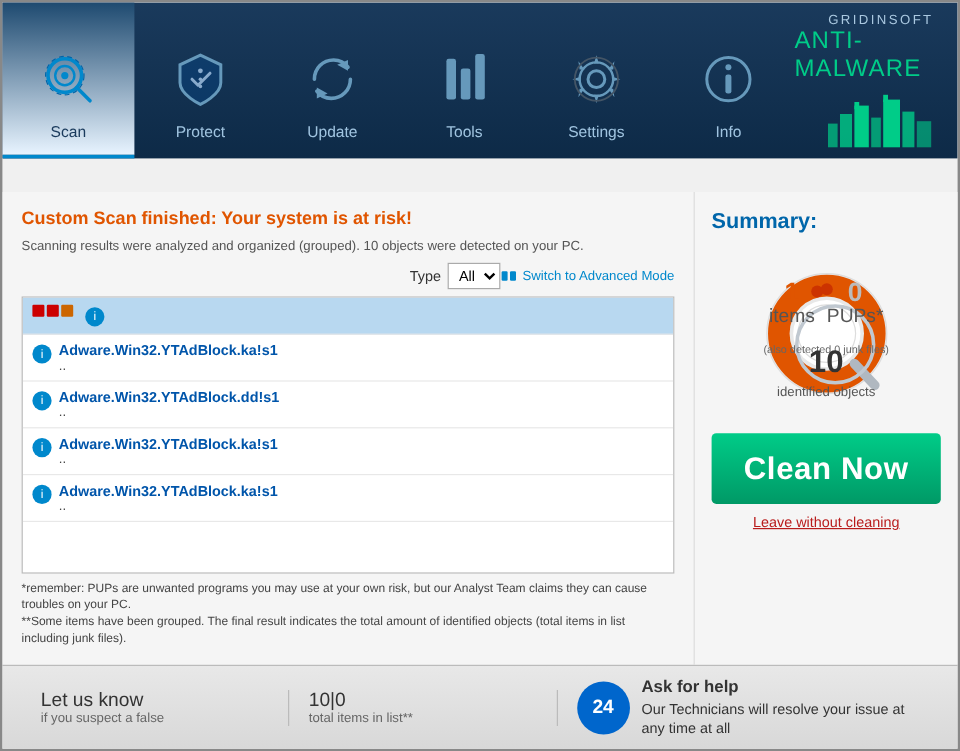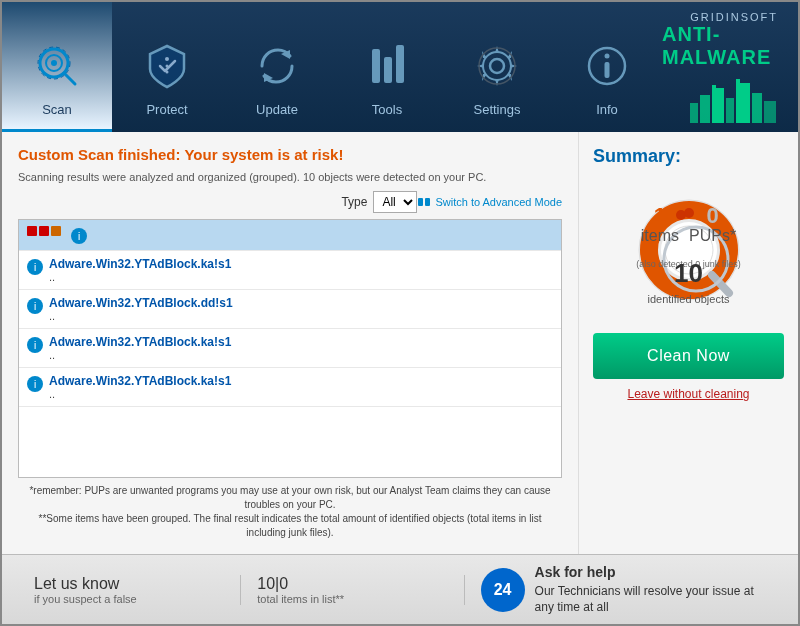--- a/index.html
+++ b/index.html
@@ -61,20 +61,21 @@
       width: 90px;
       height: 50px;
       margin-top: 4px;
     }
     
     .main-content {
       display: flex;
       flex: 1;
       background: #f5f5f5;
       overflow: hidden;
+      margin-top: 28px;
     }
     .left-panel {
       flex: 1;
       padding: 14px 16px;
       display: flex;
       flex-direction: column;
       overflow: hidden;
     }
     .scan-title {
       font-size: 15px;
@@ -159,21 +160,20 @@
       margin-right: 4px;
       flex-shrink: 0;
     }
     .badge-r { width: 10px; height: 10px; background: #cc0000; border-radius: 1px; }
     .badge-o { width: 10px; height: 10px; background: #cc6600; border-radius: 1px; }
     .notes {
       font-size: 10px;
       color: #444;
       margin-top: 6px;
       line-height: 1.4;
-      text-align: center;
     }
     
     .right-panel {
       width: 220px;
       padding: 14px 14px;
       display: flex;
       flex-direction: column;
       gap: 8px;
       border-left: 1px solid #ddd;
       background: #f5f5f5;
@@ -190,22 +190,22 @@
     .donut-stat { text-align: center; }
     .donut-stat .num { font-size: 22px; font-weight: bold; color: #e05500; line-height: 1; }
     .donut-stat .lbl { font-size: 16px; color: #555; }
     .donut-stat.pup .num { color: #ccc; }
     .clean-btn {
       background: linear-gradient(180deg, #00cc88 0%, #009966 100%);
       color: white;
       border: none;
       border-radius: 4px;
       padding: 14px 0;
-      font-size: 16px;
-      font-weight: normal;
+      font-size: 26px;
+      font-weight: bold;
       cursor: pointer;
       width: 100%;
       letter-spacing: 0.5px;
     }
     .leave-link {
       text-align: center;
       font-size: 12px;
       color: #b91c1c;
       cursor: pointer;
       text-decoration: underline;
@@ -336,21 +336,21 @@
           <circle cx="25" cy="25" r="18" stroke="#6699bb" stroke-width="2.5" fill="none"></circle>
           <circle cx="25" cy="15" r="2.5" fill="#6699bb"></circle>
           <rect x="22.5" y="21" width="5" height="16" rx="2" fill="#6699bb"></rect>
         </svg>
       </div>
       <span>Info</span>
     </div>
 
     <div class="brand-area">
       <span style="color:#aac8e0;font-size:11px;letter-spacing:2px;">GRIDINSOFT</span>
-      <span style="color:#00cc88;font-size:20px;font-weight:bold;letter-spacing:1px;">ANTI-MALWARE</span>
+      <span style="color:#00cc88;font-size:20px;font-weight:normal;letter-spacing:1px;">ANTI-MALWARE</span>
       <svg class="brand-cityscape" viewBox="0 0 90 50">
         <rect x="2" y="30" width="8" height="20" fill="#00cc88" opacity="0.7"></rect>
         <rect x="12" y="22" width="10" height="28" fill="#00cc88" opacity="0.8"></rect>
         <rect x="24" y="15" width="12" height="35" fill="#00cc88"></rect>
         <rect x="38" y="25" width="8" height="25" fill="#00cc88" opacity="0.7"></rect>
         <rect x="48" y="10" width="14" height="40" fill="#00cc88"></rect>
         <rect x="64" y="20" width="10" height="30" fill="#00cc88" opacity="0.8"></rect>
         <rect x="76" y="28" width="12" height="22" fill="#00cc88" opacity="0.6"></rect>
         <rect x="24" y="12" width="4" height="6" fill="#00cc88"></rect>
         <rect x="48" y="6" width="4" height="6" fill="#00cc88"></rect>

